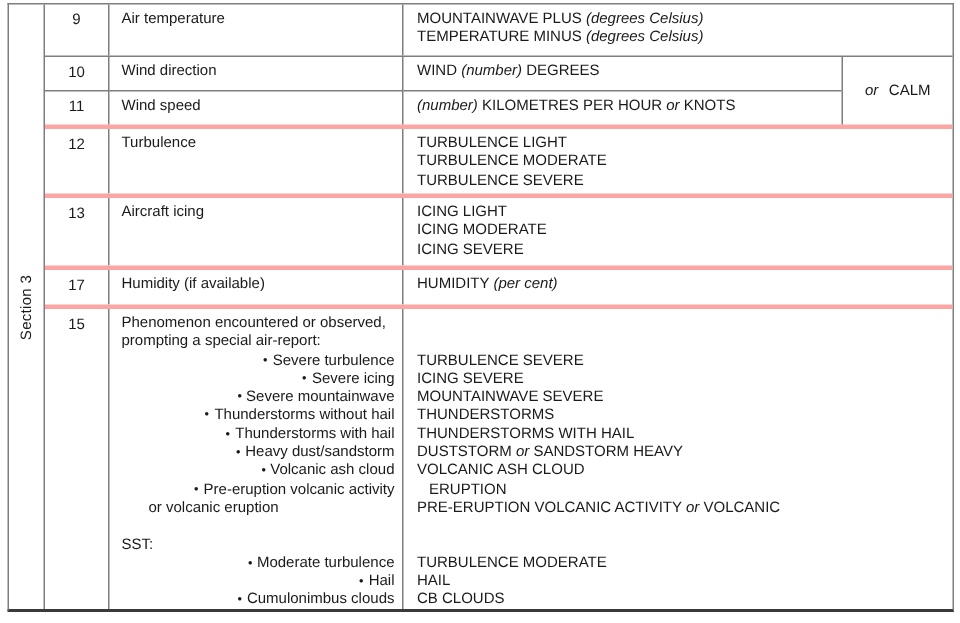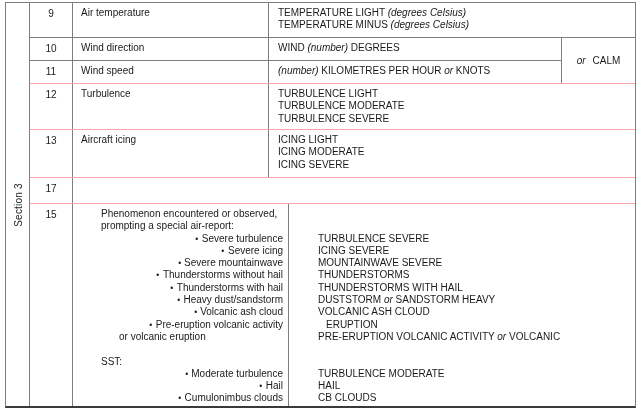--- a/index.html
+++ b/index.html
@@ -20,21 +20,21 @@
   }
 
   .section-col { width:24px; flex:none; border-right:1px solid #7e7e7e; position:relative; box-sizing:border-box; }
   .section-label {
     position:absolute; left:50%; top:50%;
     transform:translate(-50%,-50%) rotate(-90deg);
     white-space:nowrap; letter-spacing:0.2px;
   }
 
   .rows { flex:1; display:flex; flex-direction:column; min-width:0; }
-  .row { display:flex; border-top:1px solid #fca5a5; box-sizing:border-box; min-height:0; }
+  .row { display:flex; border-top:3px solid #fca5a5; box-sizing:border-box; min-height:0; }
   .row.first { border-top:none; }
 
   .cell { box-sizing:border-box; overflow:hidden; }
   .num  { width:43px; flex:none; border-right:1px solid #7e7e7e; text-align:center; padding-top:5px; }
   .desc { width:196px; flex:none; border-right:1px solid #7e7e7e; padding:4px 5px 0 8px; }
   .code { flex:1; padding:4px 5px 0 9px; min-width:0; }
 
   .line { height:12.3px; line-height:12.3px; white-space:nowrap; }
   .it { font-style:italic; }
 
@@ -49,21 +49,21 @@
     position:absolute; top:0; right:0; width:74px; height:45px;
     box-sizing:border-box; border-left:1px solid #7e7e7e;
     display:flex; align-items:center; justify-content:center;
   }
   .calm-cell .sp { margin-left:7px; }
 
   .row-9  { height:34px; flex:none; }
   .row-12 { height:46px; flex:none; }
   .row-13 { height:48px; flex:none; }
   .row-14 { height:26px; flex:none; }
-  .row-15 { flex:1;gap:20px; }
+  .row-15 { flex:1; }
 
   
   .ind1 { padding-left:12px;text-align:right; }
   .ind2 { padding-left:18px; }
   .codeind { padding-left:8px; }
   .bullet { display:inline-block; margin-right:3px; transform:scale(0.85); }
 </style>
 </head>
 <body>
 
@@ -75,21 +75,21 @@
     </div>
 
     <div class="rows">
 
       <div class="row first row-9">
         <div class="cell num">9</div>
         <div class="cell desc">
           <div class="line">Air temperature</div>
         </div>
         <div class="cell code">
-          <div class="line"><span>TEMPERATURE LIGHT </span><span class="it">(degrees Celsius)</span></div>
+          <div class="line"><span>MOUNTAINWAVE PLUS </span><span class="it">(degrees Celsius)</span></div>
           <div class="line"><span>TEMPERATURE MINUS </span><span class="it">(degrees Celsius)</span></div>
         </div>
       </div>
 
       <div class="calm-group">
         <div class="row row-10">
           <div class="cell num">10</div>
           <div class="cell desc">
             <div class="line">Wind direction</div>
           </div>
@@ -131,20 +131,26 @@
         </div>
         <div class="cell code">
           <div class="line">ICING LIGHT</div>
           <div class="line">ICING MODERATE</div>
           <div class="line">ICING SEVERE</div>
         </div>
       </div>
 
       <div class="row row-14">
         <div class="cell num">17</div>
+        <div class="cell desc">
+          <div class="line">Humidity (if available)</div>
+        </div>
+        <div class="cell code">
+          <div class="line"><span>HUMIDITY </span><span class="it">(per cent)</span></div>
+        </div>
       </div>
 
       <div class="row row-15">
         <div class="cell num">15</div>
         <div class="cell desc">
           <div class="line">Phenomenon encountered or observed,</div>
           <div class="line">prompting a special air-report:</div>
           <div class="line ind1"><span class="bullet">•</span><span>Severe turbulence</span></div>
           <div class="line ind1"><span class="bullet">•</span><span>Severe icing</span></div>
           <div class="line ind1"><span class="bullet">•</span><span>Severe mountainwave</span></div>

